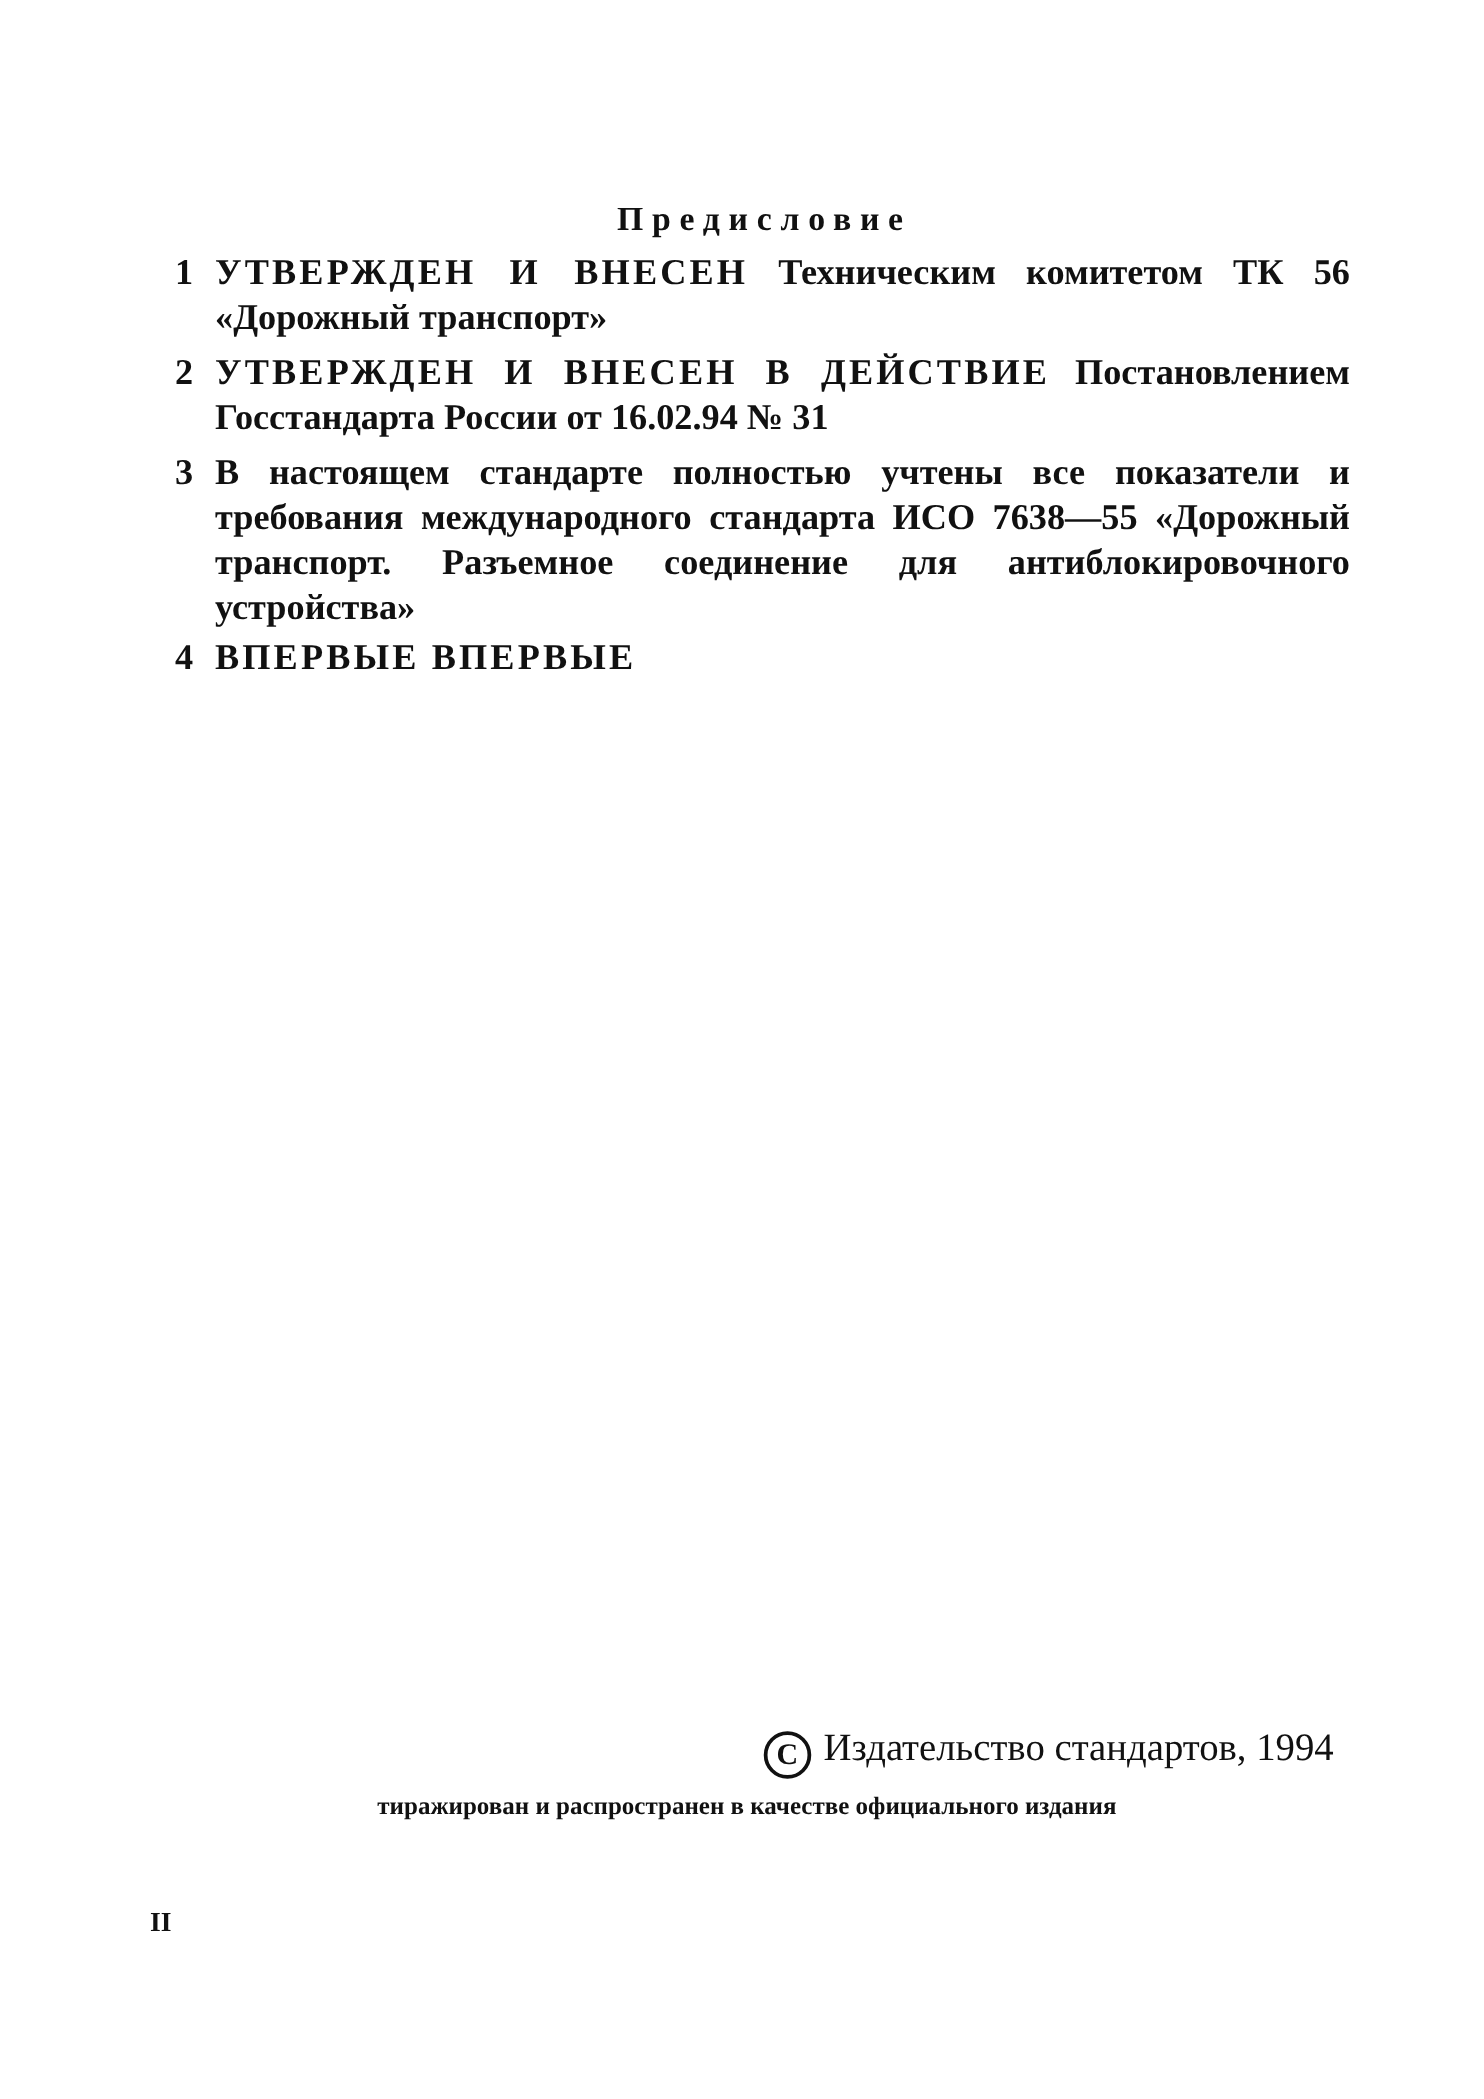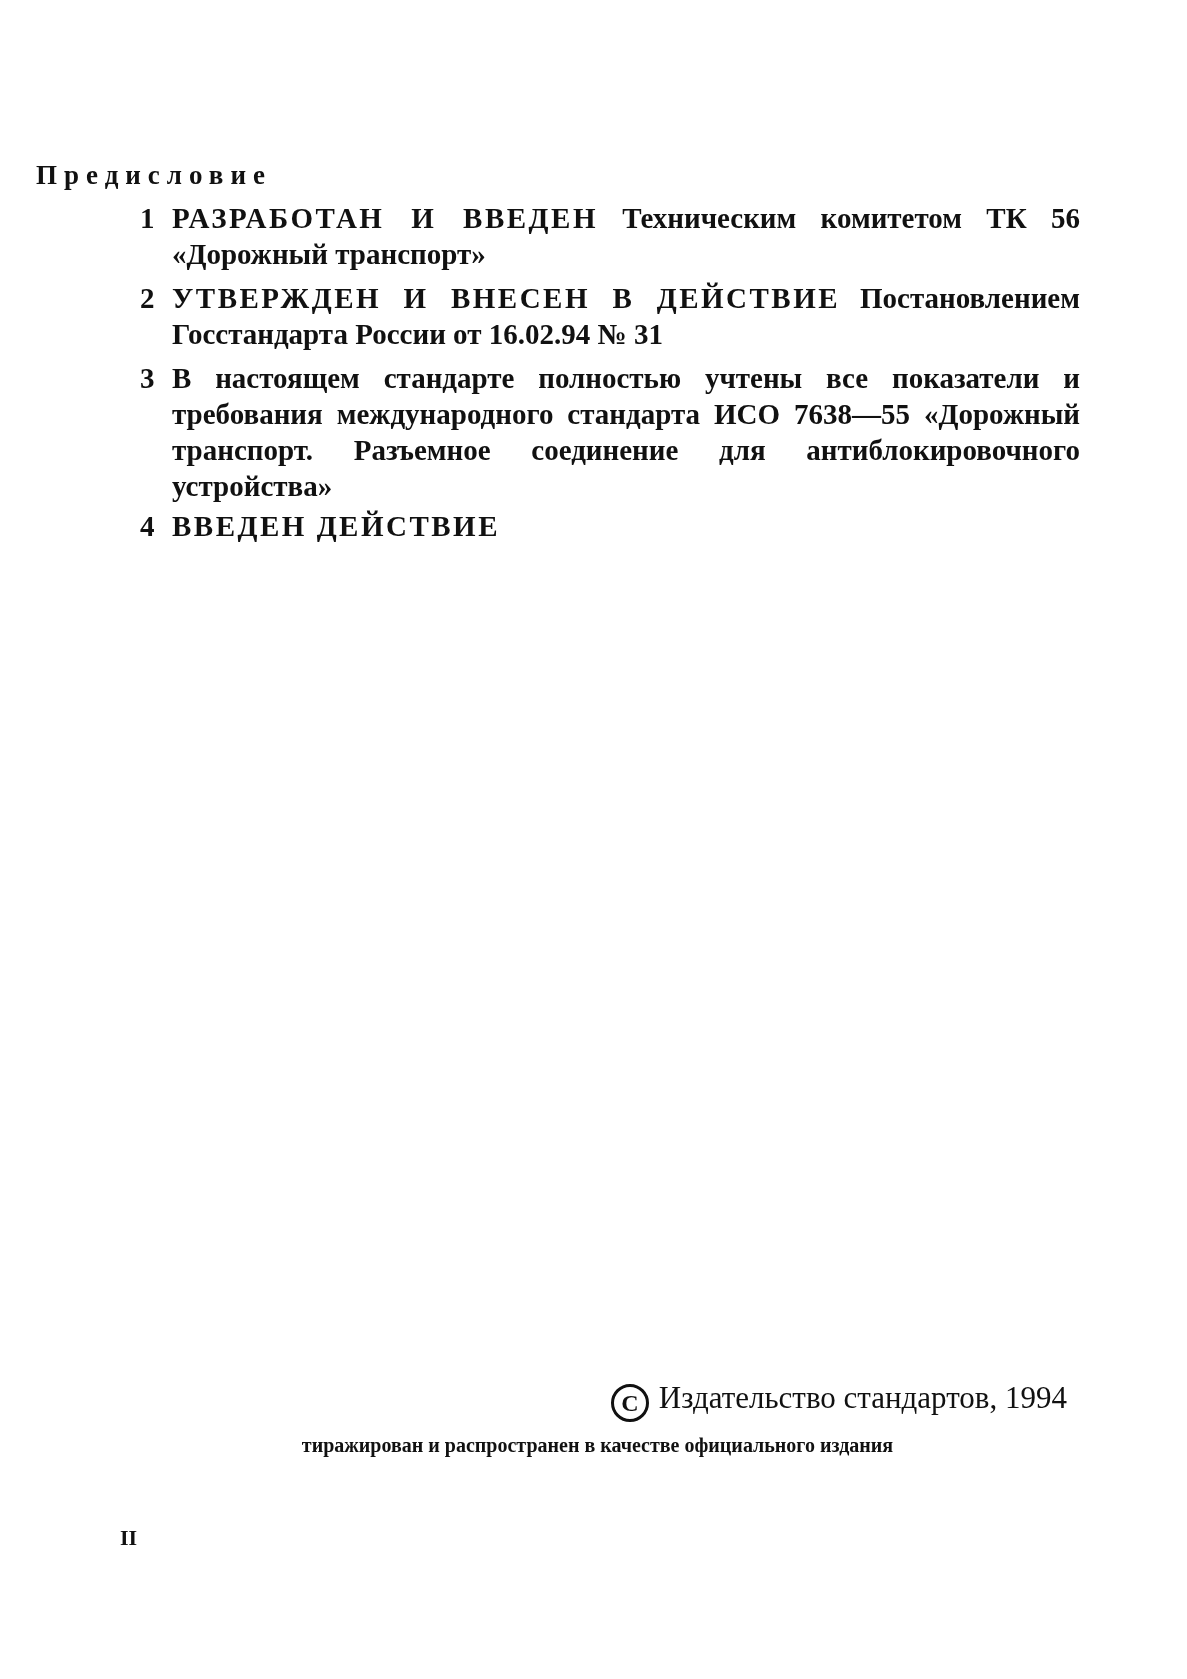--- a/index.html
+++ b/index.html
@@ -1,49 +1,49 @@
 <!DOCTYPE html>
 <html><head>
 <meta charset="utf-8">
 <style>
   html, body { margin: 0; padding: 0; background: #ffffff; }
   body { width: 1187px; height: 1679px; position: relative; overflow: hidden; color: #111; font-family: "Liberation Serif", serif; }
-  .title { position: absolute; top: 160px; left: 0; width: 1187px; text-align: left; padding-left: 36px; box-sizing: border-box; font-size: 27px; letter-spacing: 7px; font-weight: bold; }
+  .title { position: absolute; top: 160px; left: 0; width: 1187px; text-align: center; padding-left: 36px; box-sizing: border-box; font-size: 27px; letter-spacing: 7px; font-weight: bold; }
   .item { position: absolute; left: 140px; width: 940px; font-size: 29px; line-height: 36px; font-weight: bold; }
   .item .num { position: absolute; left: 0; top: 0; }
   .item .body { margin-left: 32px; text-align: justify; text-align-last: left; }
   .caps { letter-spacing: 2.5px; }
   .copyright { position: absolute; top: 1380px; right: 120px; font-size: 31px; font-family: "Liberation Serif", serif; }
   .copyright .c { display: inline-block; width: 32px; height: 32px; border: 3px solid #111; border-radius: 50%; text-align: center; line-height: 32px; font-size: 24px; font-weight: bold; margin-right: 10px; vertical-align: -3px; }
   .notice { position: absolute; top: 1430px; left: 125px; width: 945px; text-align: center; font-size: 20px; line-height: 30px; font-weight: bold; }
   .pagenum { position: absolute; top: 1525px; left: 120px; font-size: 22px; font-weight: bold; text-align: right; }
 </style>
 </head>
 <body>
 
 <div class="title">Предисловие</div>
 
 <div class="item" style="top:200px;">
   <span class="num">1</span>
-  <div class="body"><span class="caps">РАЗРАБОТАН И ВВЕДЕН</span><span> Техническим комитетом ТК 56 «Дорожный транспорт»</span></div>
+  <div class="body"><span class="caps">УТВЕРЖДЕН И ВНЕСЕН</span><span> Техническим комитетом ТК 56 «Дорожный транспорт»</span></div>
 </div>
 
 <div class="item" style="top:280px;">
   <span class="num">2</span>
   <div class="body"><span class="caps">УТВЕРЖДЕН И ВНЕСЕН В ДЕЙСТВИЕ</span><span> Постановлением Госстандарта России от 16.02.94 № 31</span></div>
 </div>
 
 <div class="item" style="top:360px;">
   <span class="num">3</span>
   <div class="body"><span class="caps"></span><span>В настоящем стандарте полностью учтены все показатели и требования международного стандарта ИСО 7638—55 «Дорожный транспорт. Разъемное соединение для антиблокировочного устройства»</span></div>
 </div>
 
 <div class="item" style="top:508px;">
   <span class="num">4</span>
-  <div class="body"><span class="caps">ВВЕДЕН ДЕЙСТВИЕ</span><span></span></div>
+  <div class="body"><span class="caps">ВПЕРВЫЕ ВПЕРВЫЕ</span><span></span></div>
 </div>
 
 <div class="copyright">
   <span class="c">C</span><span>Издательство стандартов, 1994</span>
 </div>
 
 <div class="notice">
   <div>тиражирован и распространен в качестве официального издания</div>
 </div>
 

